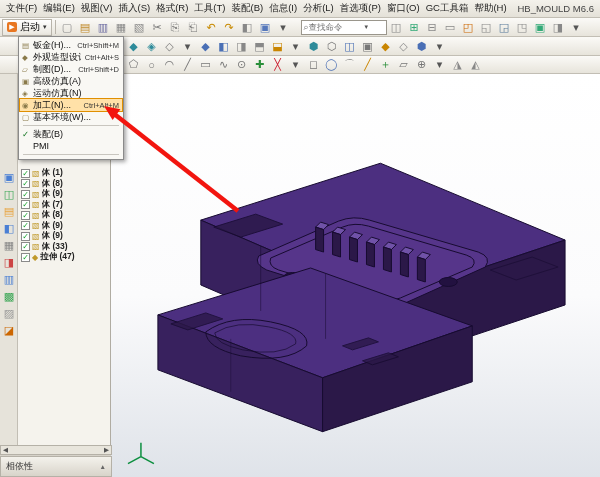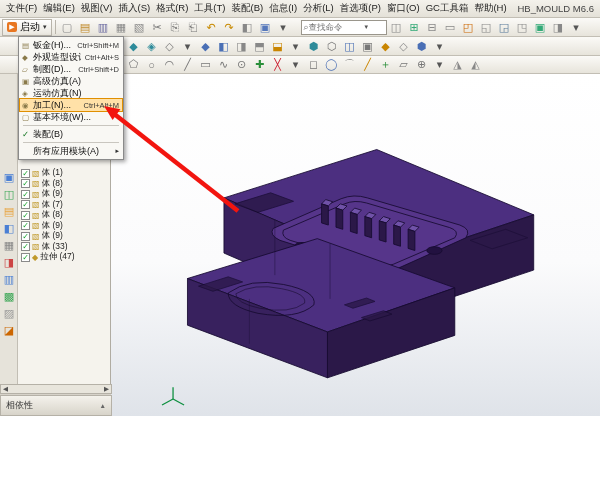--- a/index.html
+++ b/index.html
@@ -1,17 +1,17 @@
 <!DOCTYPE html>
 <html style="--model-top: #4c2f80; --model-front: #38215e; --model-side: #2b1848; --model-cavity: #56358a; --model-insert-top: #7052a8; --model-edge: #170b30; --arrow: #f2150f; --highlight-bg: #ffe1a8; --highlight-border: #e08f00;"><head>
 <meta charset="utf-8">
 <style>
   * { margin:0; padding:0; box-sizing:border-box; }
   body { font-family:"Liberation Sans","DejaVu Sans",sans-serif; }
-  .window { position:relative; width:600px; height:416px; background:#d6d2c9; overflow:hidden; }
+  .window { position:relative; width:600px; height:477px; background:#d6d2c9; overflow:hidden; }
 
   
   .menubar { position:absolute; top:0; left:0; right:0; height:18px; background:linear-gradient(#f4f2ec,#e4e1d8);
              border-bottom:1px solid #c2beb4; display:flex; align-items:center; font-size:9.5px; color:#222;
              padding-left:3px; white-space:nowrap; overflow:hidden; z-index:5; }
   .menus { display:flex; }
   .menus .menu { padding:1px 3px; cursor:default; }
   .doc-title { margin-left:auto; padding-right:6px; color:#444; font-size:9.5px; }
 
   
@@ -44,21 +44,21 @@
                   font-size:11px; cursor:default; }
 
   
   .nav { position:absolute; left:18px; top:74px; width:93px; bottom:32px; background:#f5f3ed;
          border-right:1px solid #b0aca2; z-index:2; }
   .tree { position:absolute; top:94px; left:3px; right:1px; }
   .trow { display:flex; align-items:center; height:10.5px; gap:2px; font-size:8.5px; color:#222; cursor:default; }
   .cb { width:9px; height:9px; background:#fff; border:1px solid #8a8a8a; color:#18a22c; font-size:8px;
         line-height:7px; text-align:center; flex:0 0 auto; cursor:pointer; }
   .bico { color:#c0992a; font-size:8px; flex:0 0 auto; }
-  .tlabel { white-space:nowrap; overflow:hidden; }
+  .tlabel { white-space:nowrap; overflow:hidden;font-weight:bold; }
 
   .nav-hscroll { position:absolute; left:0; bottom:22px; width:112px; height:10px; background:#e8e5dc;
                  border:1px solid #b5b1a7; display:flex; justify-content:space-between; align-items:center;
                  font-size:6.5px; color:#555; padding:0 2px; z-index:3; }
   .dep { position:absolute; left:0; bottom:0; width:112px; height:21px;
          background:linear-gradient(#f4f2ec,#d8d4ca); border:1px solid #b5b1a7; display:flex;
          align-items:center; gap:4px; font-size:9px; color:#333; padding:0 5px; z-index:3; }
   .dep .chev { margin-left:auto; font-size:6.5px; color:#666; }
 
   
@@ -444,26 +444,25 @@
     </div>
     <div class="mi">
       <span class="mi-ic">▢</span>
       <span class="mi-label">基本环境(W)...</span>
     </div>
     <div class="msep"></div>
     <div class="mi">
       <span class="mi-ic chk">✓</span>
       <span class="mi-label">装配(B)</span>
     </div>
+    <div class="mi">
+      <span class="mi-ic"></span>
+      <span class="mi-label">PMI</span>
+    </div>
     <div class="msep"></div>
-    <div class="mi">
-      <span class="mi-ic"></span>
-      <span class="mi-label">所有应用模块(A)</span>
-      <span class="mi-sub">▸</span>
-    </div>
   </div>
 
   <svg class="arrow-overlay" viewBox="0 0 600 477">
     <line x1="238" y1="211" x2="113" y2="113" stroke="var(--arrow,#f2150f)" stroke-width="4.5"></line>
     <polygon points="104,106 120.4,109.3 112.6,119.9" fill="var(--arrow,#f2150f)"></polygon>
   </svg>
 
 </div>
 
 </body></html>

